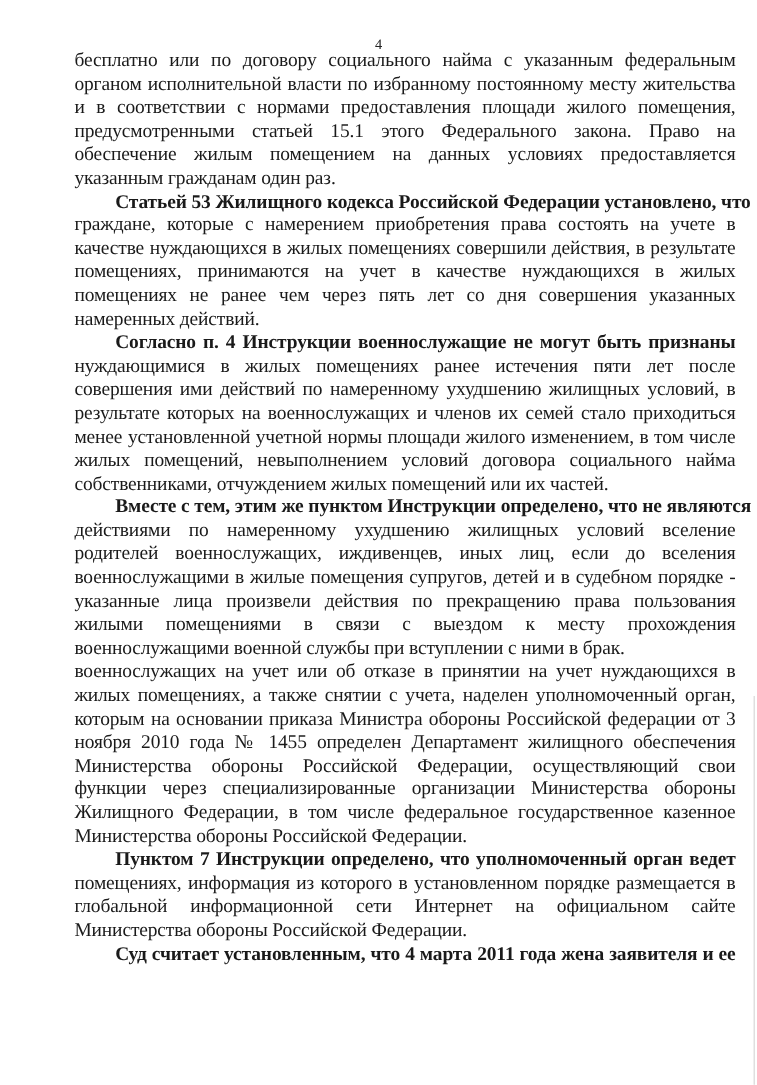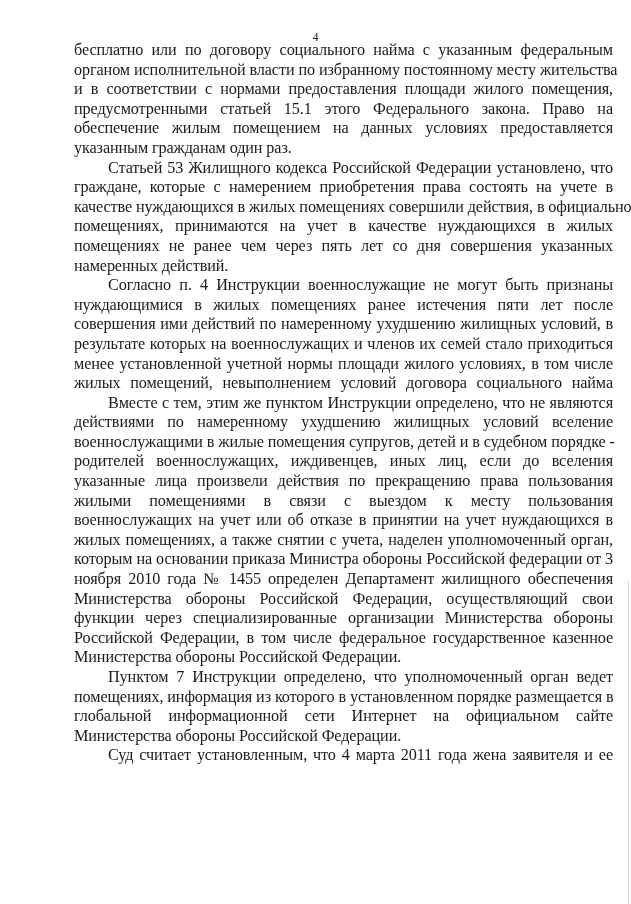--- a/index.html
+++ b/index.html
@@ -13,24 +13,23 @@
     position: absolute; top: 30px; left: 0; width: 631px;
     text-align: center; font-size: 12px; color: #222;
   }
   .content {
     position: absolute; top: 41px; left: 62px; width: 551px;
   }
   .line {
     display: block; font-size: 16.2px; line-height: 19.6px; height: 19.6px;
     text-align: justify; text-align-last: justify; white-space: nowrap;
     letter-spacing: -0.1px;
-    margin-left: 12px;
   }
   .line.last { text-align-last: left; }
-  .line.indent { padding-left: 34px; }
+  .line.indent { padding-left: 34px; font-weight: bold; }
   .para { display: block; margin: 0; }
   .edge-right {
     position: absolute; right: 2px; top: 580px; width: 1px; height: 324px;
     background: #d8d8d8;
   }
 </style>
 </head>
 <body>
 
 <div class="page-number">4</div>
@@ -40,49 +39,51 @@
       <span class="line">бесплатно или по договору социального найма с указанным федеральным</span>
       <span class="line">органом исполнительной власти по избранному постоянному месту жительства</span>
       <span class="line">и в соответствии с нормами предоставления площади жилого помещения,</span>
       <span class="line">предусмотренными статьей 15.1 этого Федерального закона. Право на</span>
       <span class="line">обеспечение жилым помещением на данных условиях предоставляется</span>
       <span class="line last">указанным гражданам один раз.</span>
     </div>
     <div class="para">
       <span class="line indent">Статьей 53 Жилищного кодекса Российской Федерации установлено, что</span>
       <span class="line">граждане, которые с намерением приобретения права состоять на учете в</span>
-      <span class="line">качестве нуждающихся в жилых помещениях совершили действия, в официальном</span>
+      <span class="line">качестве нуждающихся в жилых помещениях совершили действия, в результате</span>
       <span class="line">помещениях, принимаются на учет в качестве нуждающихся в жилых</span>
       <span class="line">помещениях не ранее чем через пять лет со дня совершения указанных</span>
       <span class="line last">намеренных действий.</span>
     </div>
     <div class="para">
       <span class="line indent">Согласно п. 4 Инструкции военнослужащие не могут быть признаны</span>
       <span class="line">нуждающимися в жилых помещениях ранее истечения пяти лет после</span>
       <span class="line">совершения ими действий по намеренному ухудшению жилищных условий, в</span>
       <span class="line">результате которых на военнослужащих и членов их семей стало приходиться</span>
-      <span class="line">менее установленной учетной нормы площади жилого условиях, в том числе</span>
+      <span class="line">менее установленной учетной нормы площади жилого изменением, в том числе</span>
       <span class="line">жилых помещений, невыполнением условий договора социального найма</span>
+      <span class="line last">собственниками, отчуждением жилых помещений или их частей.</span>
     </div>
     <div class="para">
       <span class="line indent">Вместе с тем, этим же пунктом Инструкции определено, что не являются</span>
       <span class="line">действиями по намеренному ухудшению жилищных условий вселение</span>
+      <span class="line">родителей военнослужащих, иждивенцев, иных лиц, если до вселения</span>
       <span class="line">военнослужащими в жилые помещения супругов, детей и в судебном порядке -</span>
-      <span class="line">родителей военнослужащих, иждивенцев, иных лиц, если до вселения</span>
       <span class="line">указанные лица произвели действия по прекращению права пользования</span>
-      <span class="line">жилыми помещениями в связи с выездом к месту пользования</span>
+      <span class="line">жилыми помещениями в связи с выездом к месту прохождения</span>
+      <span class="line last">военнослужащими военной службы при вступлении с ними в брак.</span>
     </div>
     <div class="para">
       <span class="line">военнослужащих на учет или об отказе в принятии на учет нуждающихся в</span>
       <span class="line">жилых помещениях, а также снятии с учета, наделен уполномоченный орган,</span>
       <span class="line">которым на основании приказа Министра обороны Российской федерации от 3</span>
       <span class="line">ноября 2010 года № 1455 определен Департамент жилищного обеспечения</span>
       <span class="line">Министерства обороны Российской Федерации, осуществляющий свои</span>
       <span class="line">функции через специализированные организации Министерства обороны</span>
-      <span class="line">Российской Федерации, в том числе федеральное государственное казенное</span>
+      <span class="line">Жилищного Федерации, в том числе федеральное государственное казенное</span>
       <span class="line last">Министерства обороны Российской Федерации.</span>
     </div>
     <div class="para">
       <span class="line indent">Пунктом 7 Инструкции определено, что уполномоченный орган ведет</span>
       <span class="line">помещениях, информация из которого в установленном порядке размещается в</span>
       <span class="line">глобальной информационной сети Интернет на официальном сайте</span>
       <span class="line last">Министерства обороны Российской Федерации.</span>
     </div>
     <div class="para">
       <span class="line indent">Суд считает установленным, что 4 марта 2011 года жена заявителя и ее</span>

